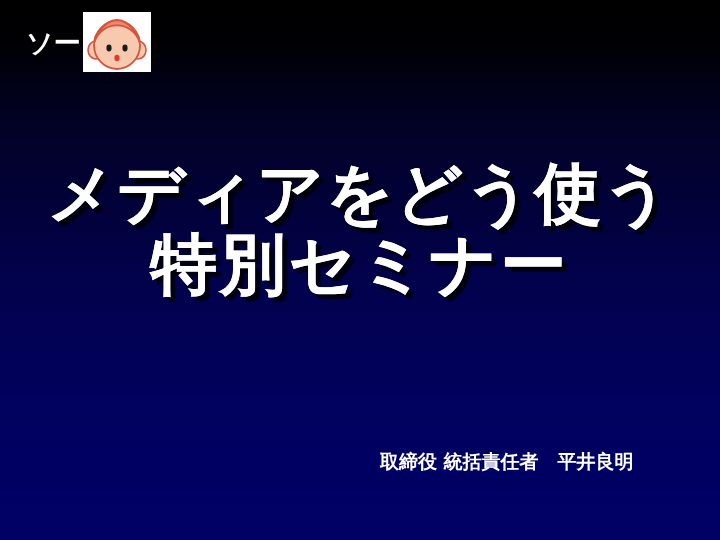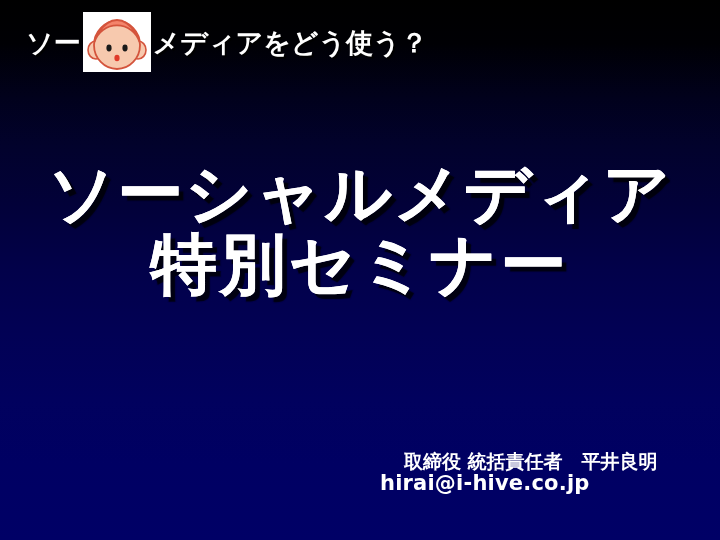--- a/index.html
+++ b/index.html
@@ -101,21 +101,21 @@
     padding-top: 1px;
     color: #ffffff;
     font-weight: bold;
     white-space: nowrap;
   }
   #footer-text .fl {
     display: block;
     line-height: 1.13;
   }
   .fl-company { font-size: 19px; }
-  .fl-role    { font-size: 19px; margin-left: 24px; }
+  .fl-role    { font-size: 19px; }
   .fl-email   { font-size: 21px; letter-spacing: 0.2px; }
 </style>
 </head>
 <body>
 
 <div id="slide">
 
   <div id="header">
     <span class="hdr-text">ソー</span>
 
@@ -130,31 +130,29 @@
 
         <path d="M11.5 30 A23.5 23.5 0 0 1 56.5 30 Q56 25 53 21 Q44 8 34 8 Q24 8 15 21 Q12 25 11.5 30 Z" fill="#f4846b" stroke="#d4543c" stroke-width="1.8"></path>
 
         <ellipse cx="26" cy="36" rx="2.6" ry="3.4" fill="#1a1a1a"></ellipse>
         <ellipse cx="42" cy="36" rx="2.6" ry="3.4" fill="#1a1a1a"></ellipse>
 
         <ellipse cx="34" cy="46" rx="2.6" ry="3.2" fill="#e03a2a"></ellipse>
       </svg>
     </div>
 
-    <span class="hdr-text">メディアをどう使う？</span>
   </div>
 
   <div id="main-title">
-    <span class="tline tline1">ソーシャルメディア</span>
+    <span class="tline tline1">メディアをどう使う</span>
     <span class="tline tline2">特別セミナー</span>
   </div>
 
   <div id="footer">
 
 
     <div id="footer-text">
       <span class="fl fl-role">取締役 統括責任者　平井良明</span>
-      <span class="fl fl-email">hirai@i-hive.co.jp</span>
     </div>
 
   </div>
 
 </div>
 
 </body></html>

